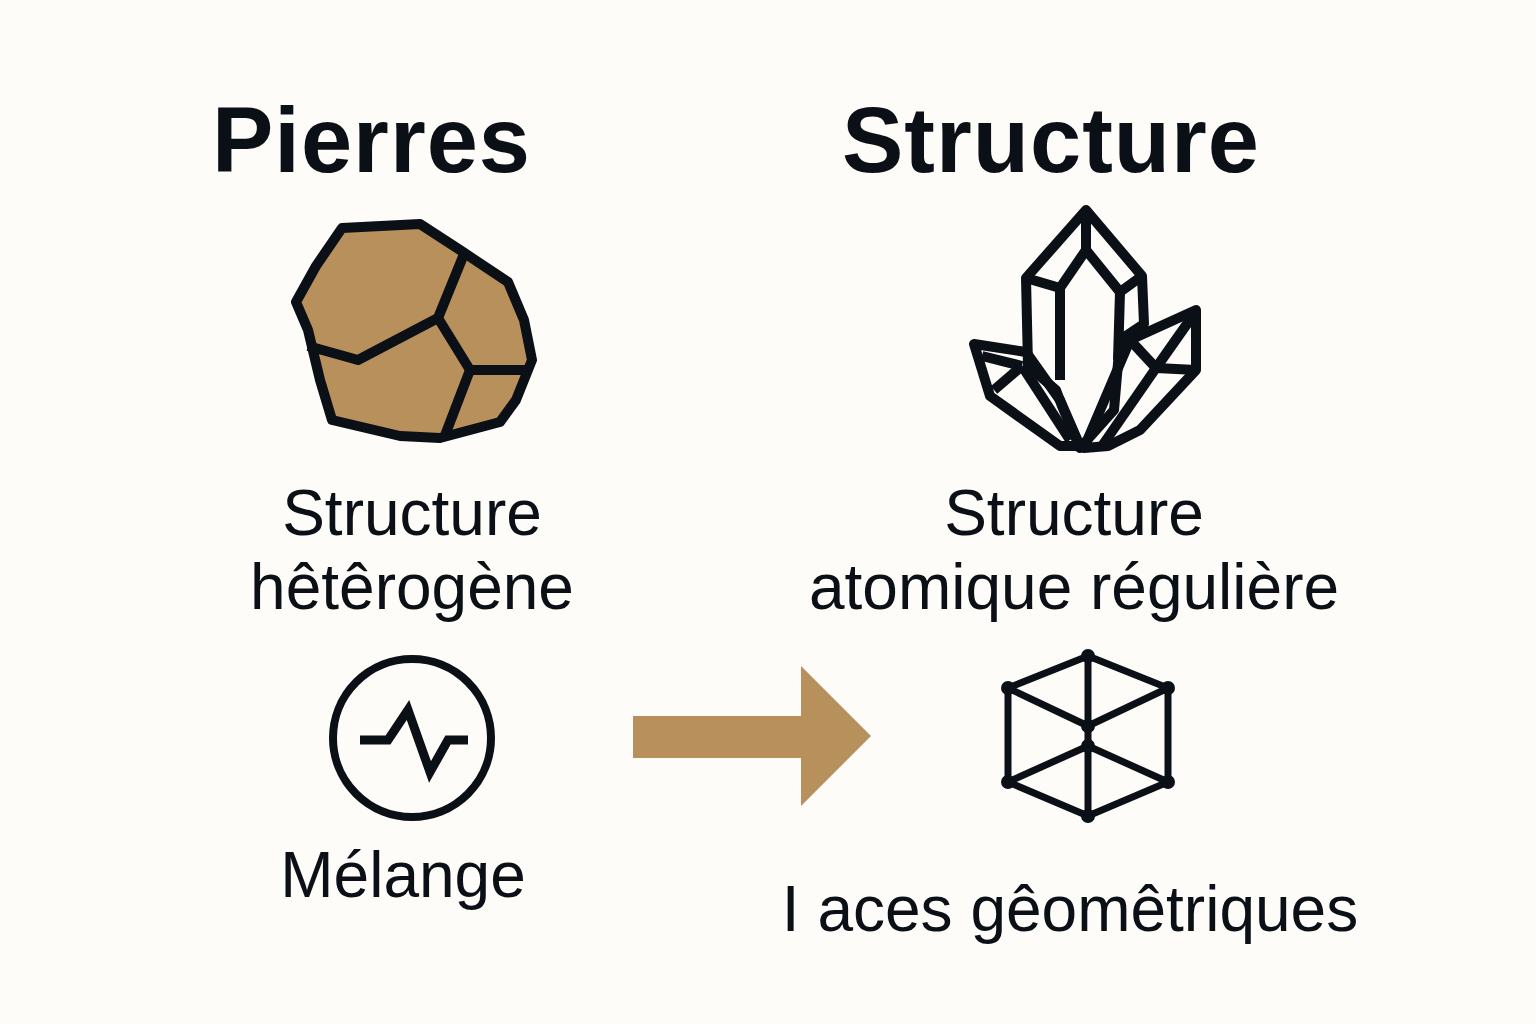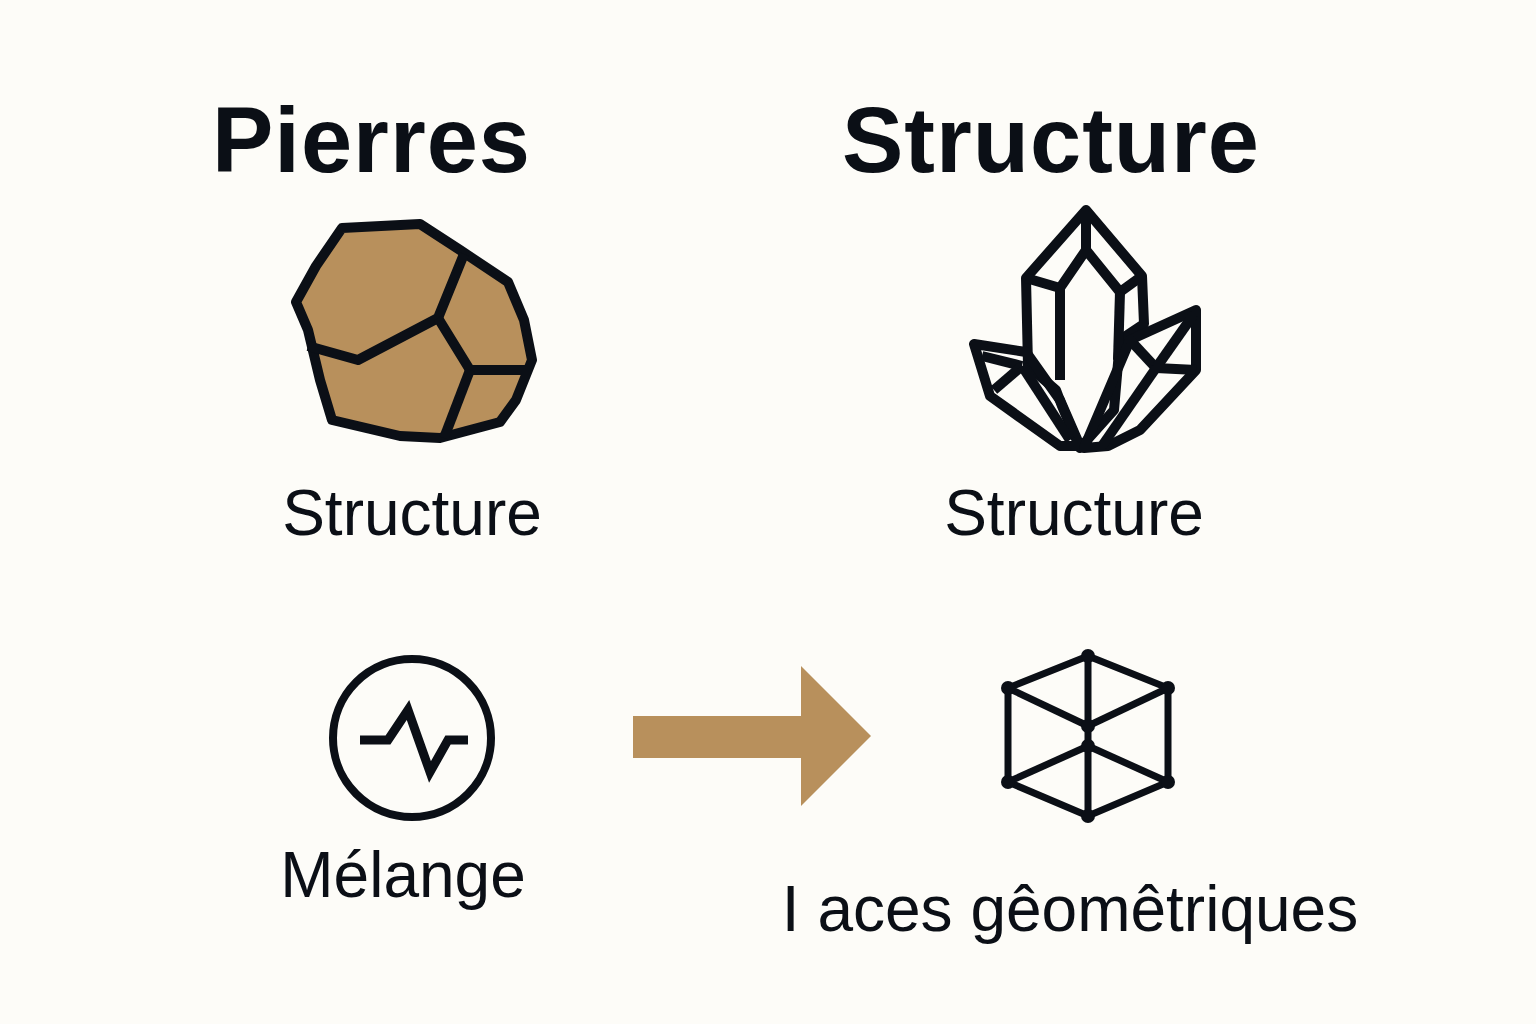--- a/index.html
+++ b/index.html
@@ -41,20 +41,21 @@
   <svg width="270" height="250" viewBox="0 0 270 250">
     <polygon points="62,18 140,14 180,40 228,72 244,110 252,150 236,190 220,212 160,228 120,226 52,210 40,170 28,120 16,92 36,56" fill="#b8905c" stroke="#0b0f16" stroke-width="10" stroke-linejoin="round"></polygon>
     <polyline points="28,136 78,150 158,108 184,44" fill="none" stroke="#0b0f16" stroke-width="10" stroke-linejoin="round"></polyline>
     <polyline points="158,108 190,160 250,160" fill="none" stroke="#0b0f16" stroke-width="10" stroke-linejoin="round"></polyline>
     <line x1="190" y1="160" x2="164" y2="228" stroke="#0b0f16" stroke-width="10"></line>
   </svg>
 </div>
 
 <div class="abs caption" style="left:162px; top:476px; width:500px;">
   <div>Structure</div>
+  <div>hêtêrogène</div>
 </div>
 
 <div class="abs" style="left:326px; top:654px;">
   <svg width="172" height="168" viewBox="0 0 172 168">
     <circle cx="86" cy="84" r="79" fill="none" stroke="#0b0f16" stroke-width="8"></circle>
     <polyline points="34,86 62,86 82,56 104,118 122,86 142,86" fill="none" stroke="#0b0f16" stroke-width="9" stroke-linejoin="miter"></polyline>
   </svg>
 </div>
 
 <div class="abs caption" style="left:203px; top:838px; width:400px;">Mélange</div>
@@ -86,20 +87,21 @@
       <line x1="170" y1="140" x2="196" y2="168"></line>
       <line x1="196" y1="168" x2="236" y2="170"></line>
       <line x1="196" y1="168" x2="234" y2="114"></line>
       <line x1="196" y1="168" x2="142" y2="246"></line>
     </g>
   </svg>
 </div>
 
 <div class="abs caption" style="left:774px; top:476px; width:600px;">
   <div>Structure</div>
+  <div>atomique régulière</div>
 </div>
 
 <div class="abs" style="left:990px; top:640px;">
   <svg width="200" height="190" viewBox="0 0 200 190">
     <g stroke="#0b0f16" stroke-width="7" fill="none">
       <polygon points="98,16 178,48 178,142 98,176 18,142 18,48"></polygon>
       <line x1="18" y1="48" x2="98" y2="86"></line>
       <line x1="178" y1="48" x2="98" y2="86"></line>
       <line x1="98" y1="16" x2="98" y2="176"></line>
       <line x1="18" y1="142" x2="98" y2="106"></line>

